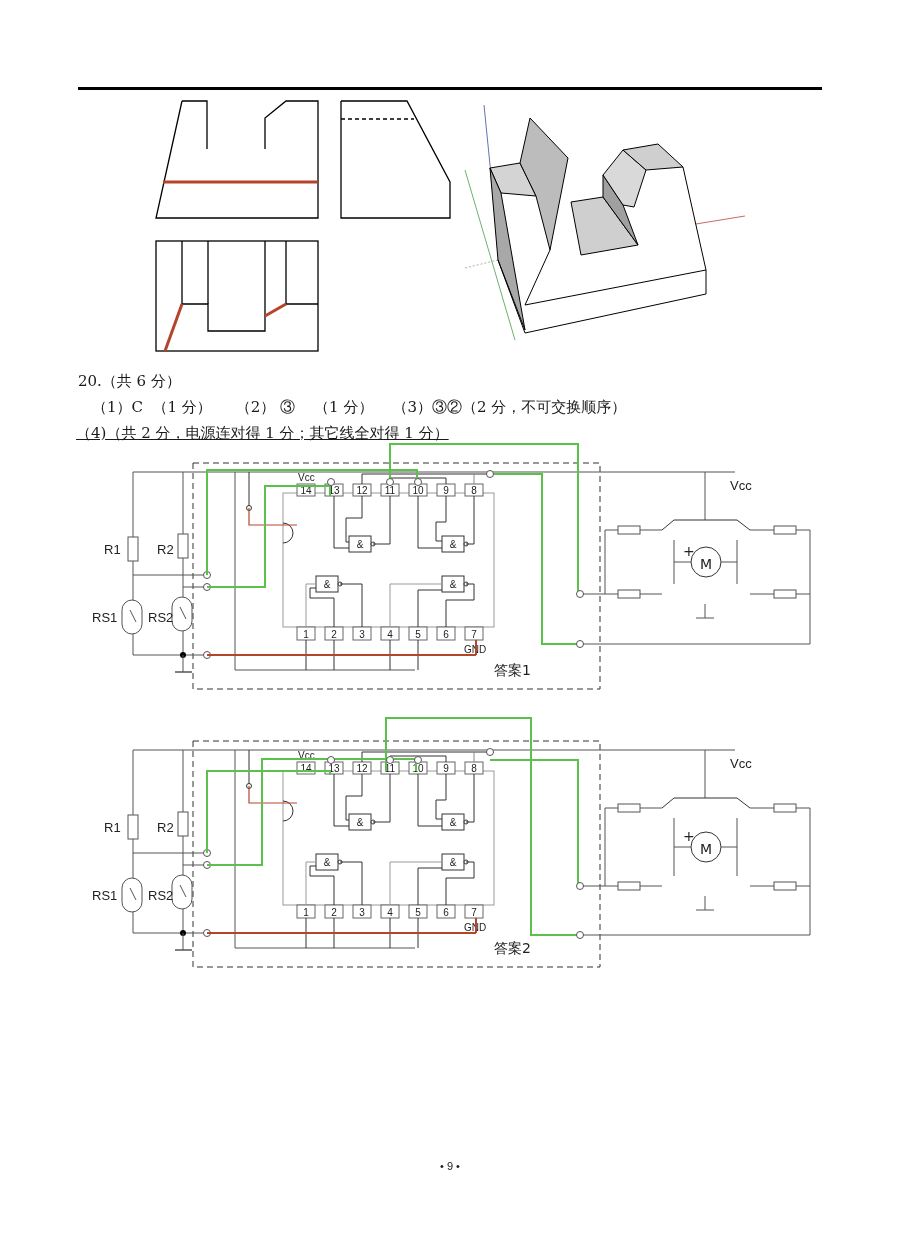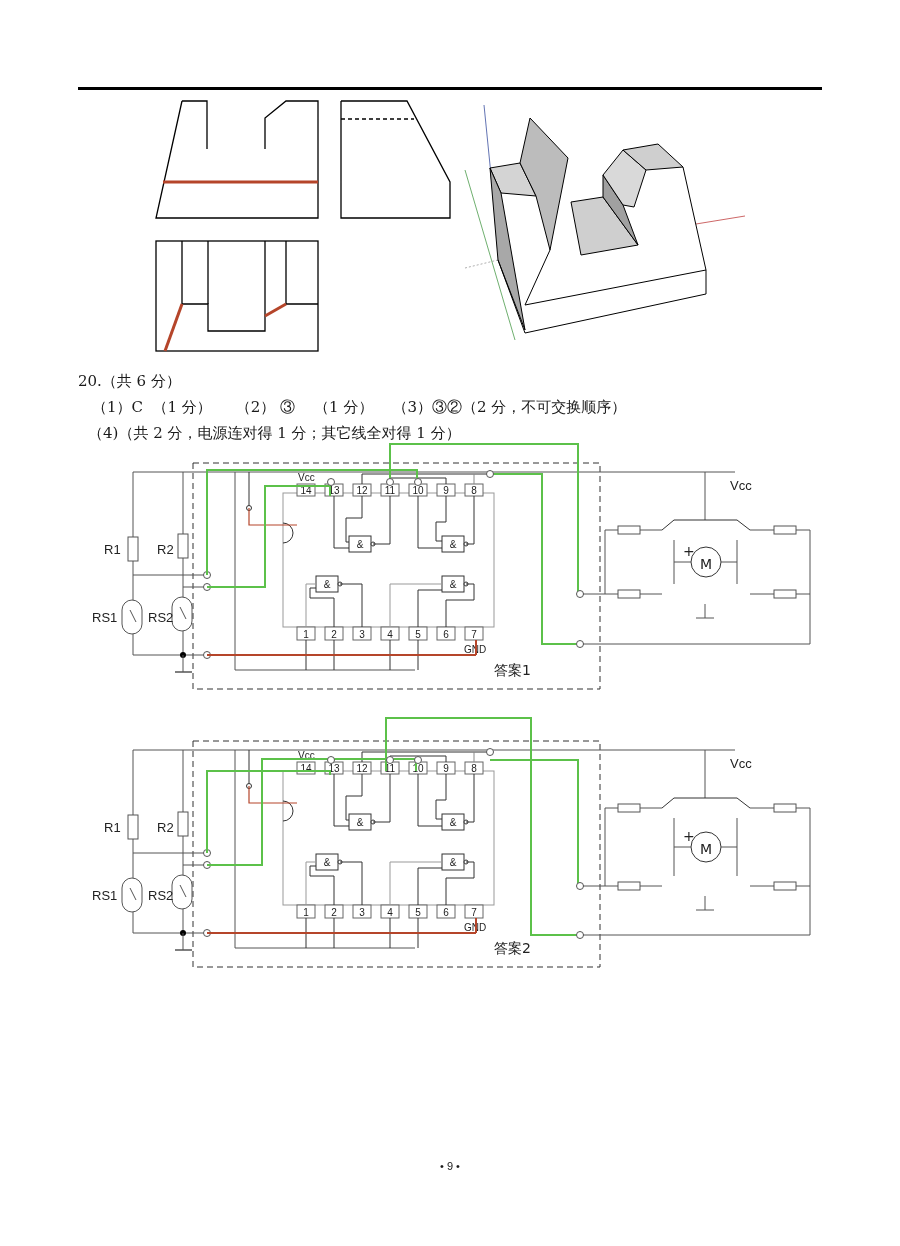--- a/index.html
+++ b/index.html
@@ -2,21 +2,21 @@
 <html><head>
 <meta charset="utf-8">
 <style>
   html, body { margin:0; padding:0; background:#ffffff; }
   body { width:900px; height:1246px; position:relative; overflow:hidden;
          font-family:"DejaVu Serif", "Liberation Serif", serif; color:#1a1a1a; }
   .rule { position:absolute; left:78px; top:87px; width:744px; height:3px; background:#000; }
   .txt { position:absolute; font-size:15px; white-space:pre; }
   .line17 { left:78px; top:372px; }
   .line1 { left:84px; top:398px;margin-left:8px; }
-  .line4 { left:88px; top:424px; }
+  .line4 { left:76px; top:424px;text-decoration:underline; }
   svg { position:absolute; left:0; top:0; }
   .pin { font-family:"Liberation Sans", sans-serif; font-size:10px; fill:#222; }
   .lbl { font-family:"Liberation Sans", sans-serif; font-size:13px; fill:#222; }
   .ans { font-family:"DejaVu Sans", sans-serif; font-size:14px; fill:#222; }
   .gate { font-family:"Liberation Sans", sans-serif; font-size:10px; fill:#222; }
   .pageno { position:absolute; left:0; width:900px; top:1160px; text-align:center;
             font-family:"Liberation Sans", sans-serif; font-size:11px; }
 </style>
 </head>
 <body>

